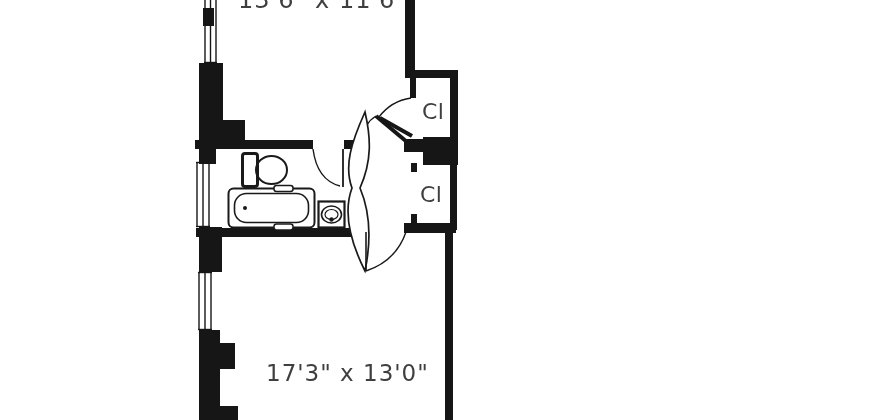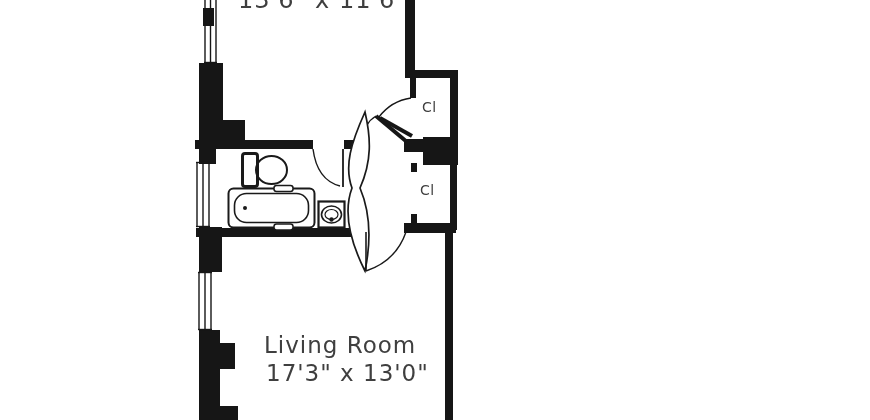--- a/index.html
+++ b/index.html
@@ -6,21 +6,21 @@
   #canvas{
     position:relative;width:870px;height:420px;background:#ffffff;
     overflow:hidden;font-family:"Liberation Sans","DejaVu Sans",sans-serif;
   }
   .wall{position:absolute;background:#161616;}
   .label{
     position:absolute;color:#3f3f3f;white-space:nowrap;
     font-family:"DejaVu Sans","Liberation Sans",sans-serif;
   }
   .room-dim{font-size:23px;letter-spacing:1px;}
-  .closet-label{font-size:14px;letter-spacing:0.5px;}
+  .closet-label{font-size:22px;letter-spacing:0.5px;}
   #bedroom-dim{font-size:24px;top:-14px;left:238px;}
   #living-room-name{top:332px;left:264px;}
   #living-room-dim{top:360px;left:266px;}
   #closet1-label{top:99px;left:422px;}
   #closet2-label{top:182px;left:420px;}
   svg{position:absolute;left:0;top:0;}
 </style>
 </head>
 <body>
 
@@ -119,17 +119,16 @@
       <line x1="366" y1="232" x2="366" y2="271" stroke-width="1.6"></line>
     </g>
   </svg>
 
   <div class="label room-dim" id="bedroom-dim">13'6" x 11'6"</div>
 
   <div class="label closet-label" id="closet1-label">Cl</div>
 
   <div class="label closet-label" id="closet2-label">Cl</div>
 
-  <div class="label room-dim" id="living-room-name">Living Room</div>
 
   <div class="label room-dim" id="living-room-dim">17'3" x 13'0"</div>
 
 </div>
 
 </body></html>

